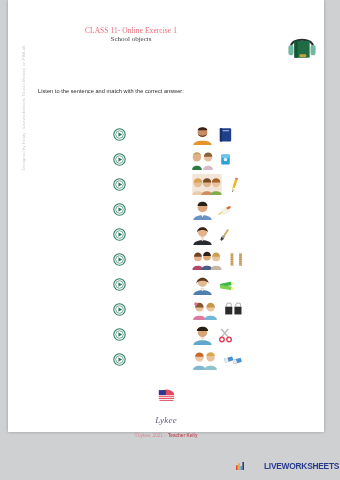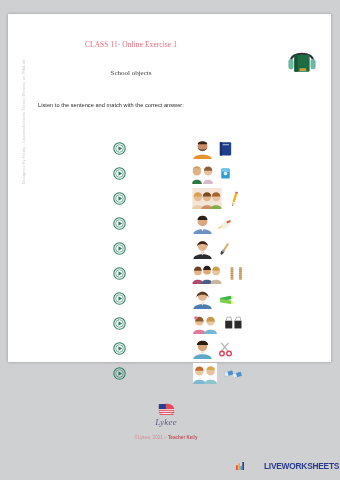--- a/index.html
+++ b/index.html
@@ -3,36 +3,35 @@
 <meta charset="utf-8">
 <style>
   html,body{margin:0;padding:0;}
   body{
     width:340px;height:480px;
     background:#cfd0d2;
     font-family:"Liberation Sans",sans-serif;
     overflow:hidden;
   }
   .page{
-    position:absolute;left:8px;top:14px;
-    width:316px;height:348px;
+    position:absolute;left:8px;top:0;
+    width:316px;height:432px;
     background:#ffffff;
     box-shadow:0 0 3px rgba(0,0,0,.28);
-    padding-left:7px;
   }
 
   
   .header{position:absolute;left:0;top:26px;width:316px;height:46px;}
   .title-block{position:absolute;left:28px;top:0;width:190px;text-align:center;}
   .title-main{
     font-size:7.4px;color:#e36b7a;letter-spacing:.1px;
     font-family:"Liberation Serif",serif;white-space:nowrap;
   }
   .title-sub{
-    margin-top:20px;font-size:7px;color:#3d3d3d;
+    margin-top:0;font-size:7px;color:#3d3d3d;
     font-family:"Liberation Serif",serif;white-space:nowrap;
   }
   .audio-badge{
     position:absolute;left:277px;top:2px;width:34px;height:34px;
   }
 
   
   .instruction{
     position:absolute;left:30px;top:88px;
     font-size:5.6px;color:#2b2b2b;letter-spacing:.05px;
@@ -60,21 +59,21 @@
   .photo{
     height:21px;border-radius:1px;display:block;
     flex:none;image-rendering:auto;
   }
   .obj{height:17px;display:block;flex:none;}
 
   
   .footer{position:absolute;left:0;top:388px;width:316px;text-align:center;}
   .lykee-logo{width:17px;height:14px;display:block;margin:0 auto;}
   .lykee-word{
-    margin-top:1px;font-size:9px;color:#5b5b8a;
+    margin-top:13px;font-size:9px;color:#5b5b8a;
     font-family:"Liberation Serif",serif;font-style:italic;letter-spacing:.2px;
   }
   .copyright{
     margin-top:8px;font-size:4.6px;color:#d48a94;white-space:nowrap;
   }
   .copyright b{color:#c0545f;}
 
   
   .lws{
     position:absolute;left:236px;top:461px;

